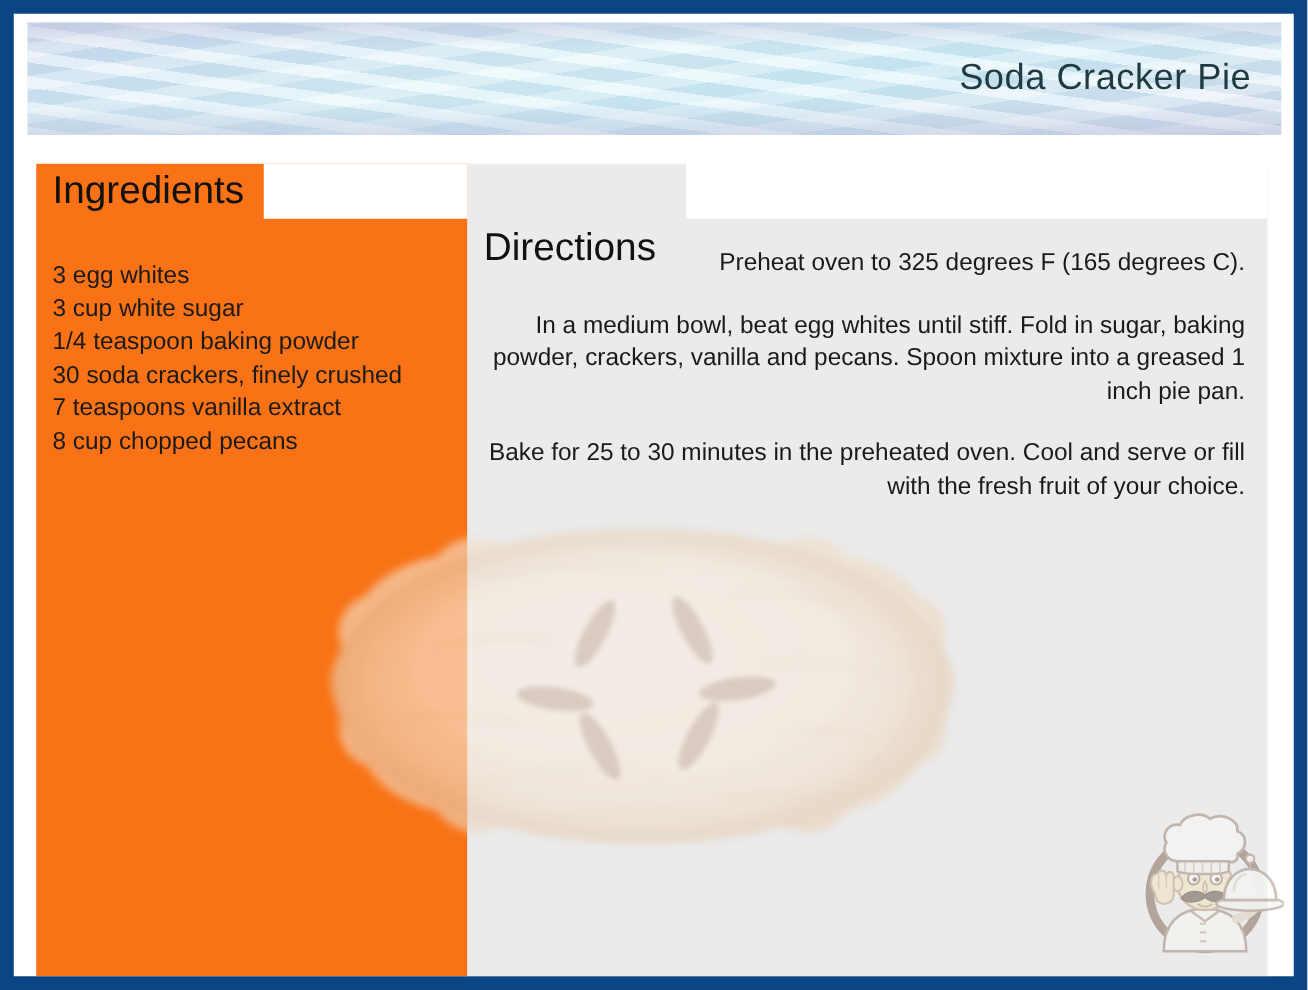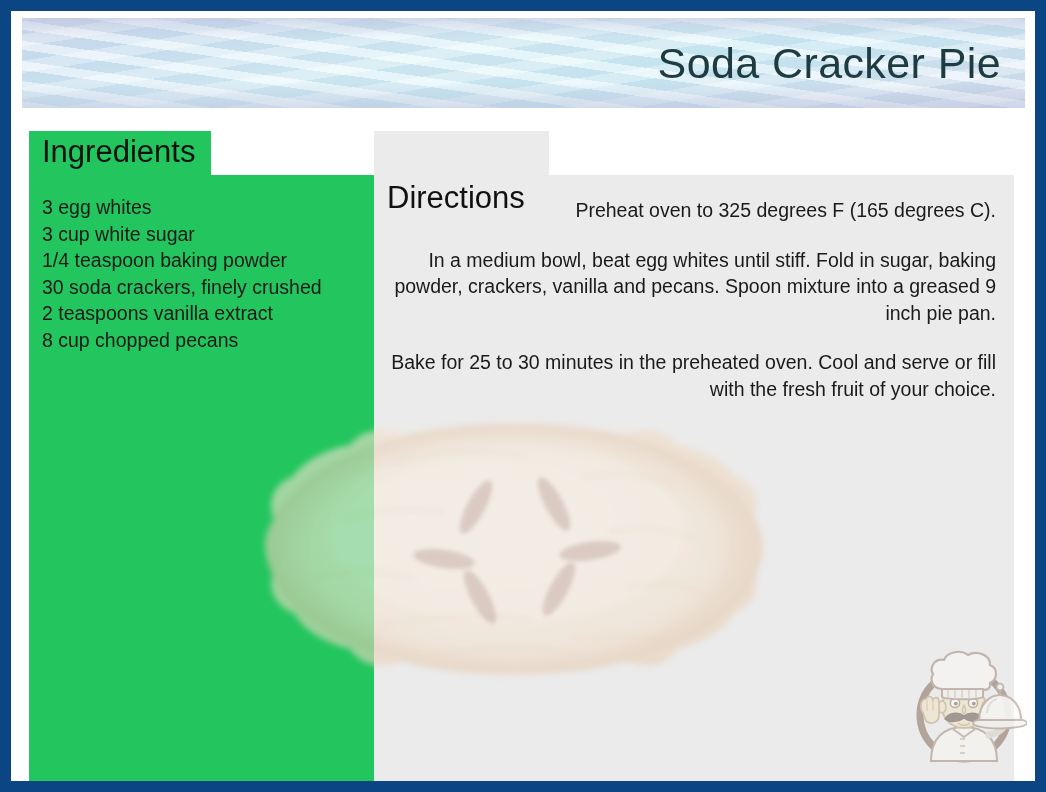--- a/index.html
+++ b/index.html
@@ -42,21 +42,21 @@
   .banner .sheen {
     position: absolute;
     inset: 0;
     background: linear-gradient(to bottom, rgba(190,196,222,0.55) 0%, rgba(255,255,255,0.0) 22%, rgba(255,255,255,0.0) 72%, rgba(186,194,220,0.5) 100%);
   }
   .banner-title {
     position: absolute;
     right: 24px;
     top: 50%;
     transform: translateY(-50%);
-    font-size: 43px;
+    font-size: 29px;
     color: #1d3b41;
     letter-spacing: 0.4px;
     white-space: nowrap;
   }
 
   
   .panels {
     position: absolute;
     left: 11px;
     top: 120px;
@@ -65,21 +65,21 @@
   }
 
   .panel {
     position: absolute;
     top: 0;
     bottom: 0;
   }
   .panel-ingredients {
     left: 7px;
     width: 345px;
-    background: #22c55e;
+    background: #f97316;
   }
   .panel-directions {
     left: 352px;
     right: 10px;
     background: #ebebeb;
   }
 
   
   .tab-notch {
     position: absolute;
@@ -99,21 +99,21 @@
     line-height: 44px;
     white-space: nowrap;
     z-index: 3;
   }
   .panel-directions .panel-heading { top: 2px; margin-top: 43px; }
 
   .panel-body {
     position: absolute;
     left: 13px;
     right: 14px;
-    top: 63px;
+    top: 76px;
     z-index: 3;
     font-size: 19.5px;
     color: #1a1a1a;
     line-height: 26.5px;
   }
   .panel-directions .panel-body { top: 66px; right: 18px; text-align: right; }
 
   .ing-list {
     list-style: none;
     margin: 0;
@@ -237,32 +237,32 @@
 
     <div class="panel panel-ingredients">
       <div class="tab-notch"></div>
       <div class="panel-heading">Ingredients</div>
       <div class="panel-body">
         <ul class="ing-list">
           <li>3 egg whites</li>
           <li>3 cup white sugar</li>
           <li>1/4 teaspoon baking powder</li>
           <li>30 soda crackers, finely crushed</li>
-          <li>2 teaspoons vanilla extract</li>
+          <li>7 teaspoons vanilla extract</li>
           <li>8 cup chopped pecans</li>
         </ul>
       </div>
     </div>
 
     <div class="panel panel-directions">
       <div class="tab-notch"></div>
       <div class="panel-heading">Directions</div>
       <div class="panel-body">
         <p class="dir-step">Preheat oven to 325 degrees F (165 degrees C).</p>
-        <p class="dir-step">In a medium bowl, beat egg whites until stiff. Fold in sugar, baking powder, crackers, vanilla and pecans. Spoon mixture into a greased 9 inch pie pan.</p>
+        <p class="dir-step">In a medium bowl, beat egg whites until stiff. Fold in sugar, baking powder, crackers, vanilla and pecans. Spoon mixture into a greased 1 inch pie pan.</p>
         <p class="dir-step">Bake for 25 to 30 minutes in the preheated oven. Cool and serve or fill with the fresh fruit of your choice.</p>
       </div>
     </div>
 
   </div>
 
   <div class="chef-logo">
     <svg viewBox="0 0 126 128" xmlns="http://www.w3.org/2000/svg" aria-hidden="true">
       <g stroke="#8a6b59" stroke-width="2.2" fill="none" stroke-linejoin="round" stroke-linecap="round">
 

